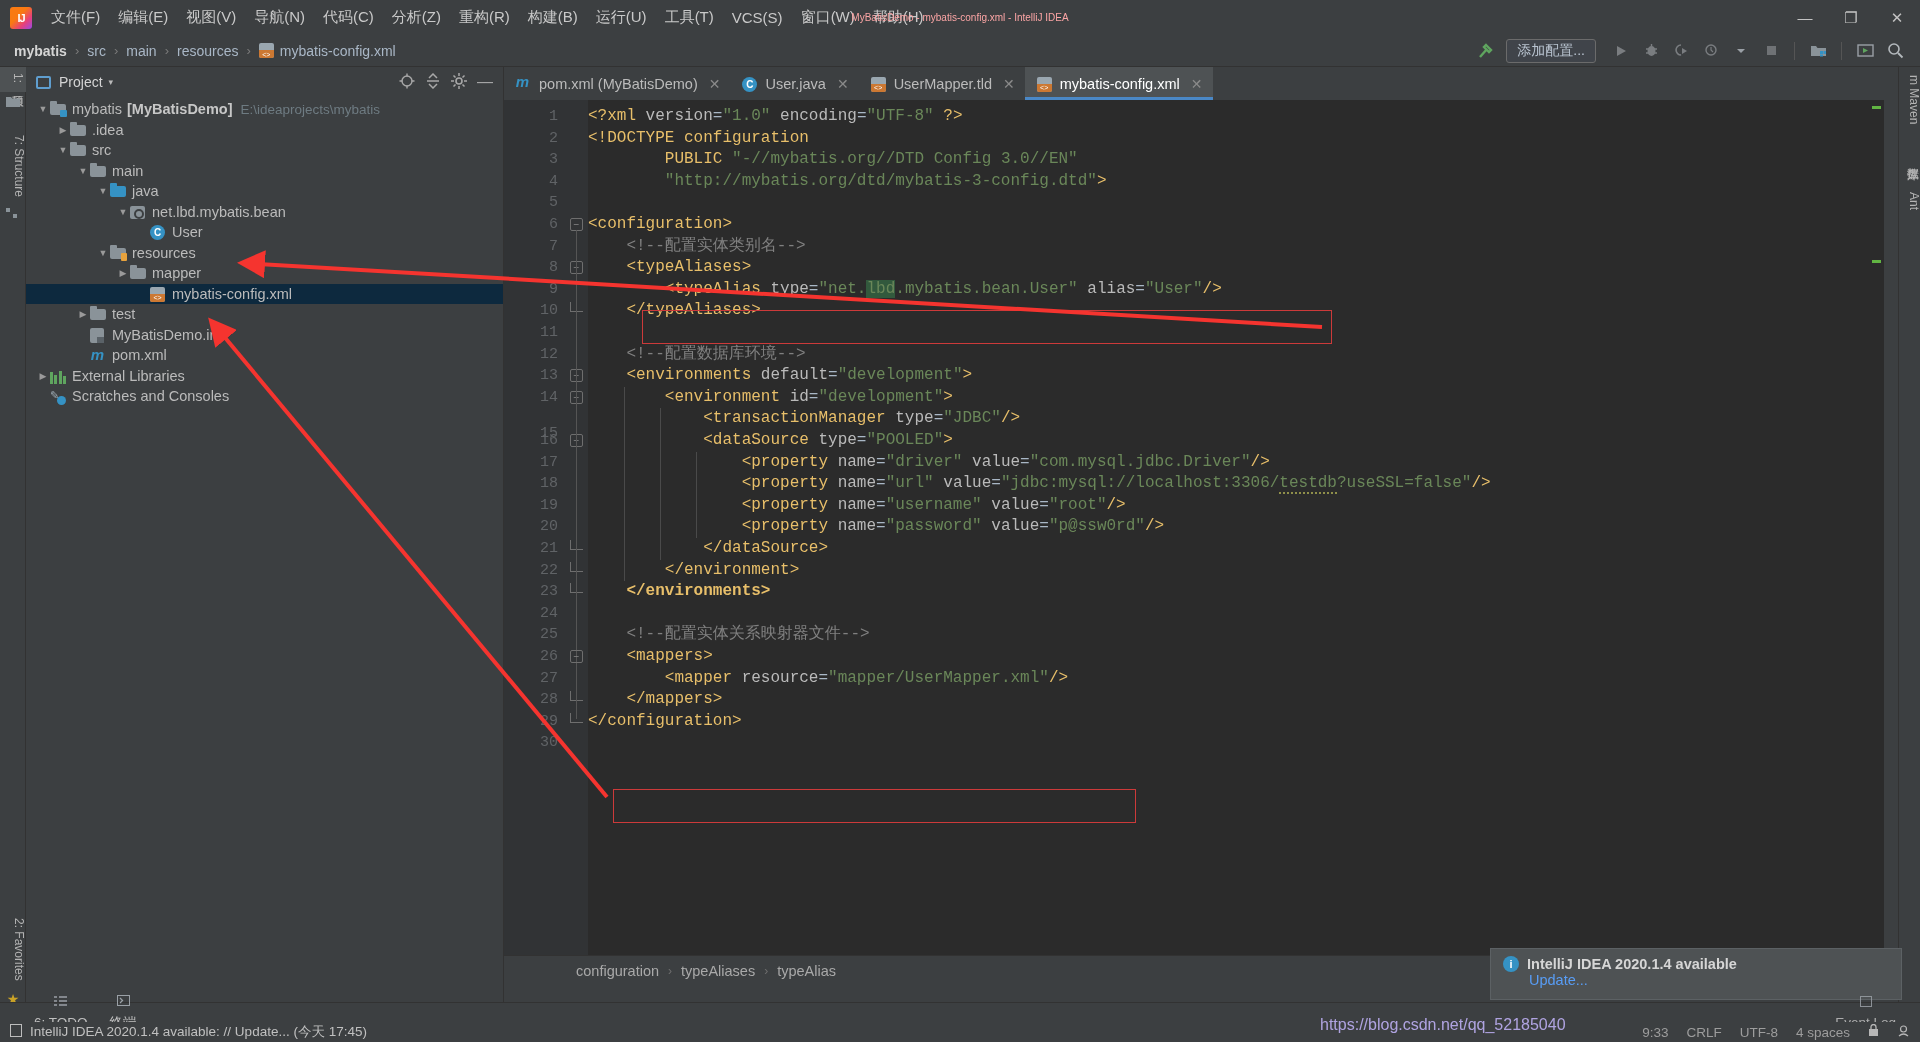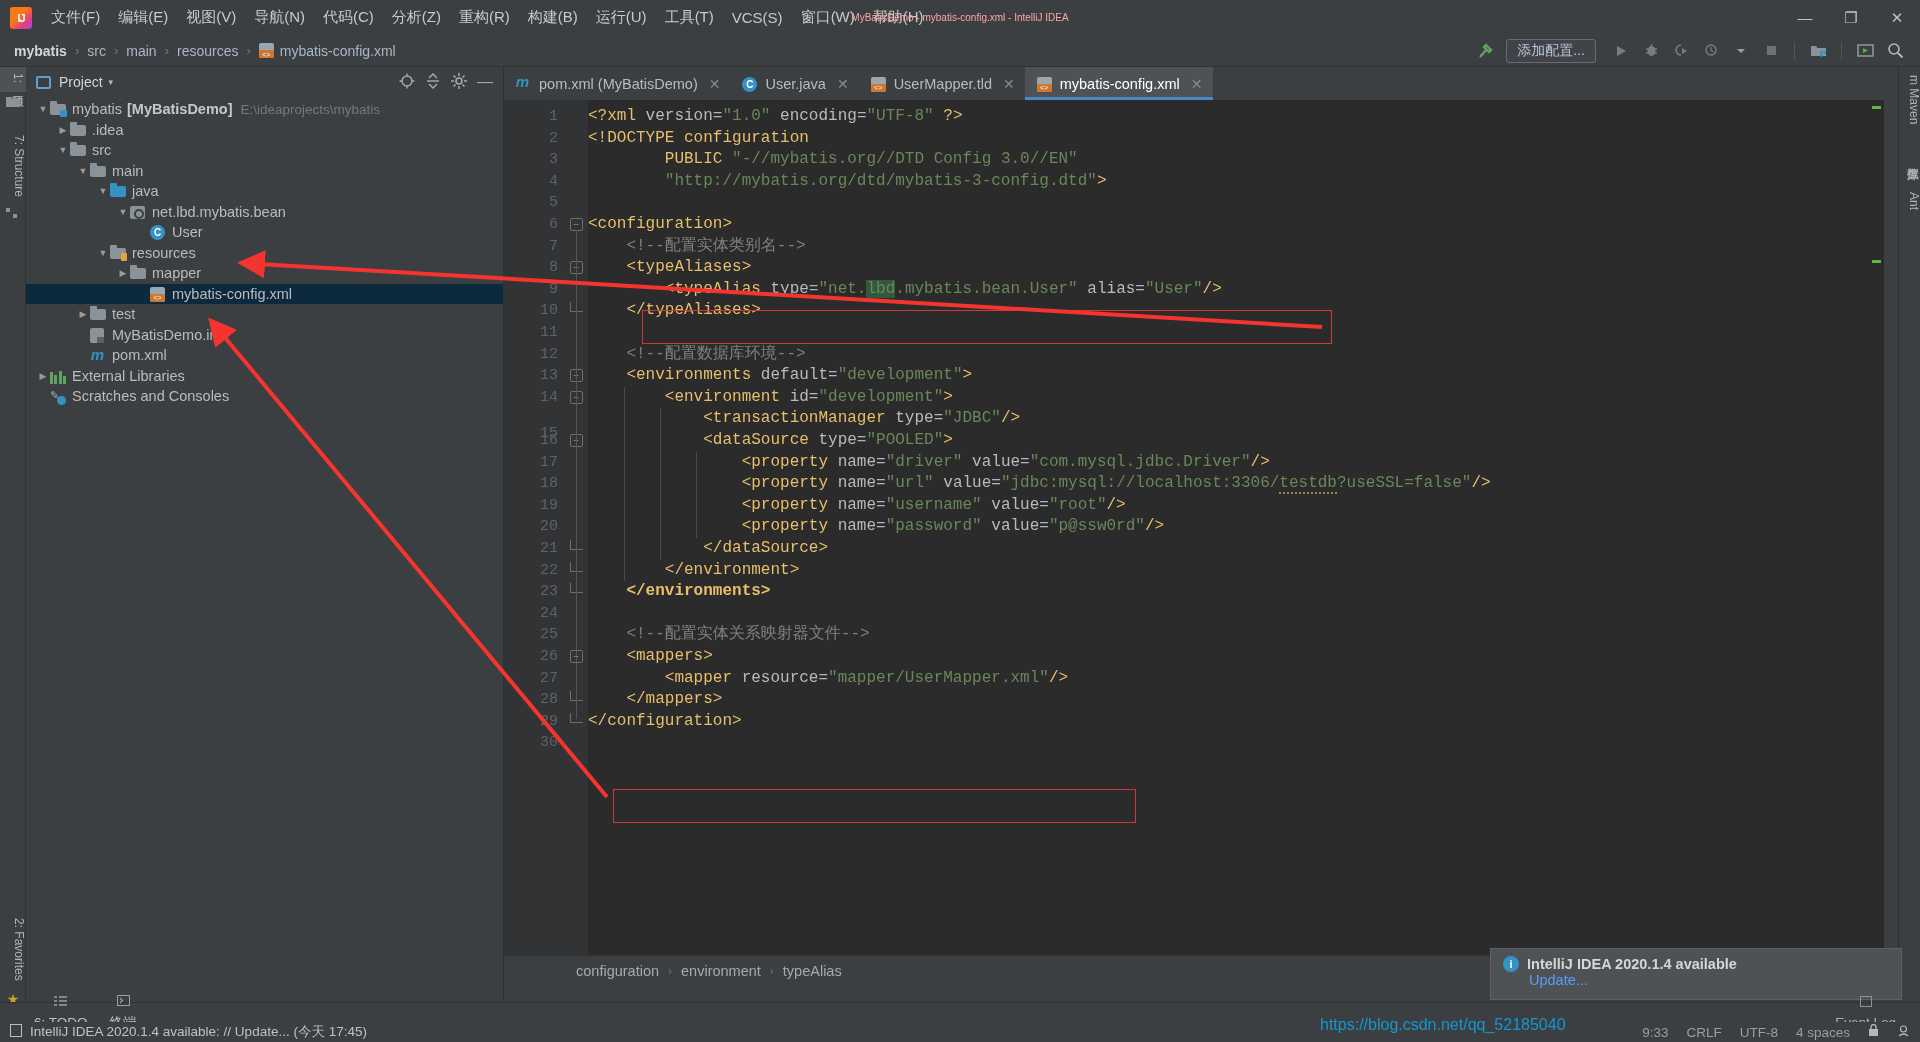--- a/index.html
+++ b/index.html
@@ -192,21 +192,21 @@
   }
   .balloon .title { font-weight: bold; display:flex; align-items:center; gap:8px; }
   .balloon .link { color: #589df6; margin-left: 26px; }
   .info-ico { width: 16px; height: 16px; border-radius: 50%; background: #3592c4; color: #fff;
     font-size: 11px; font-weight: bold; display:flex; align-items:center; justify-content:center; }
 
   
   .arrows { position: absolute; left: 0; top: 0; width: 1920px; height: 1042px; pointer-events: none; }
 
   
-  .watermark { position: absolute; left: 1320px; top: 1016px; font-size: 16px; color: #0ea5e9; opacity:.85; }
+  .watermark { position: absolute; left: 1320px; top: 1016px; font-size: 16px; color: #c4b5fd; opacity:.85; }
 </style>
 </head>
 <body>
 
 <div id="app">
 
   <div class="menubar">
     <div class="ij-logo"></div>
     <div id="menu-items" style="display:flex;align-items:center">
         <div class="menu-item">文件(F)</div>
@@ -609,21 +609,21 @@
       </div>
     <div class="ed-right">
       <div class="marker" style="top:6px;background:#62b543"></div>
       <div class="marker" style="top:160px;background:#62b543"></div>
     </div>
   </div>
 
   <div class="edbreadcrumb" id="ed-breadcrumb">
       <span>configuration</span>
       <span class="sep">›</span>
-      <span>environment</span>
+      <span>typeAliases</span>
       <span class="sep">›</span>
       <span>typeAlias</span>
     </div>
 
   <div class="right-strip">
     <div class="rstrip-tab">m Maven</div>
     <div class="rstrip-tab" style="margin-top:18px">数据库</div>
     <div class="rstrip-tab" style="margin-top:18px">Ant</div>
   </div>
 

